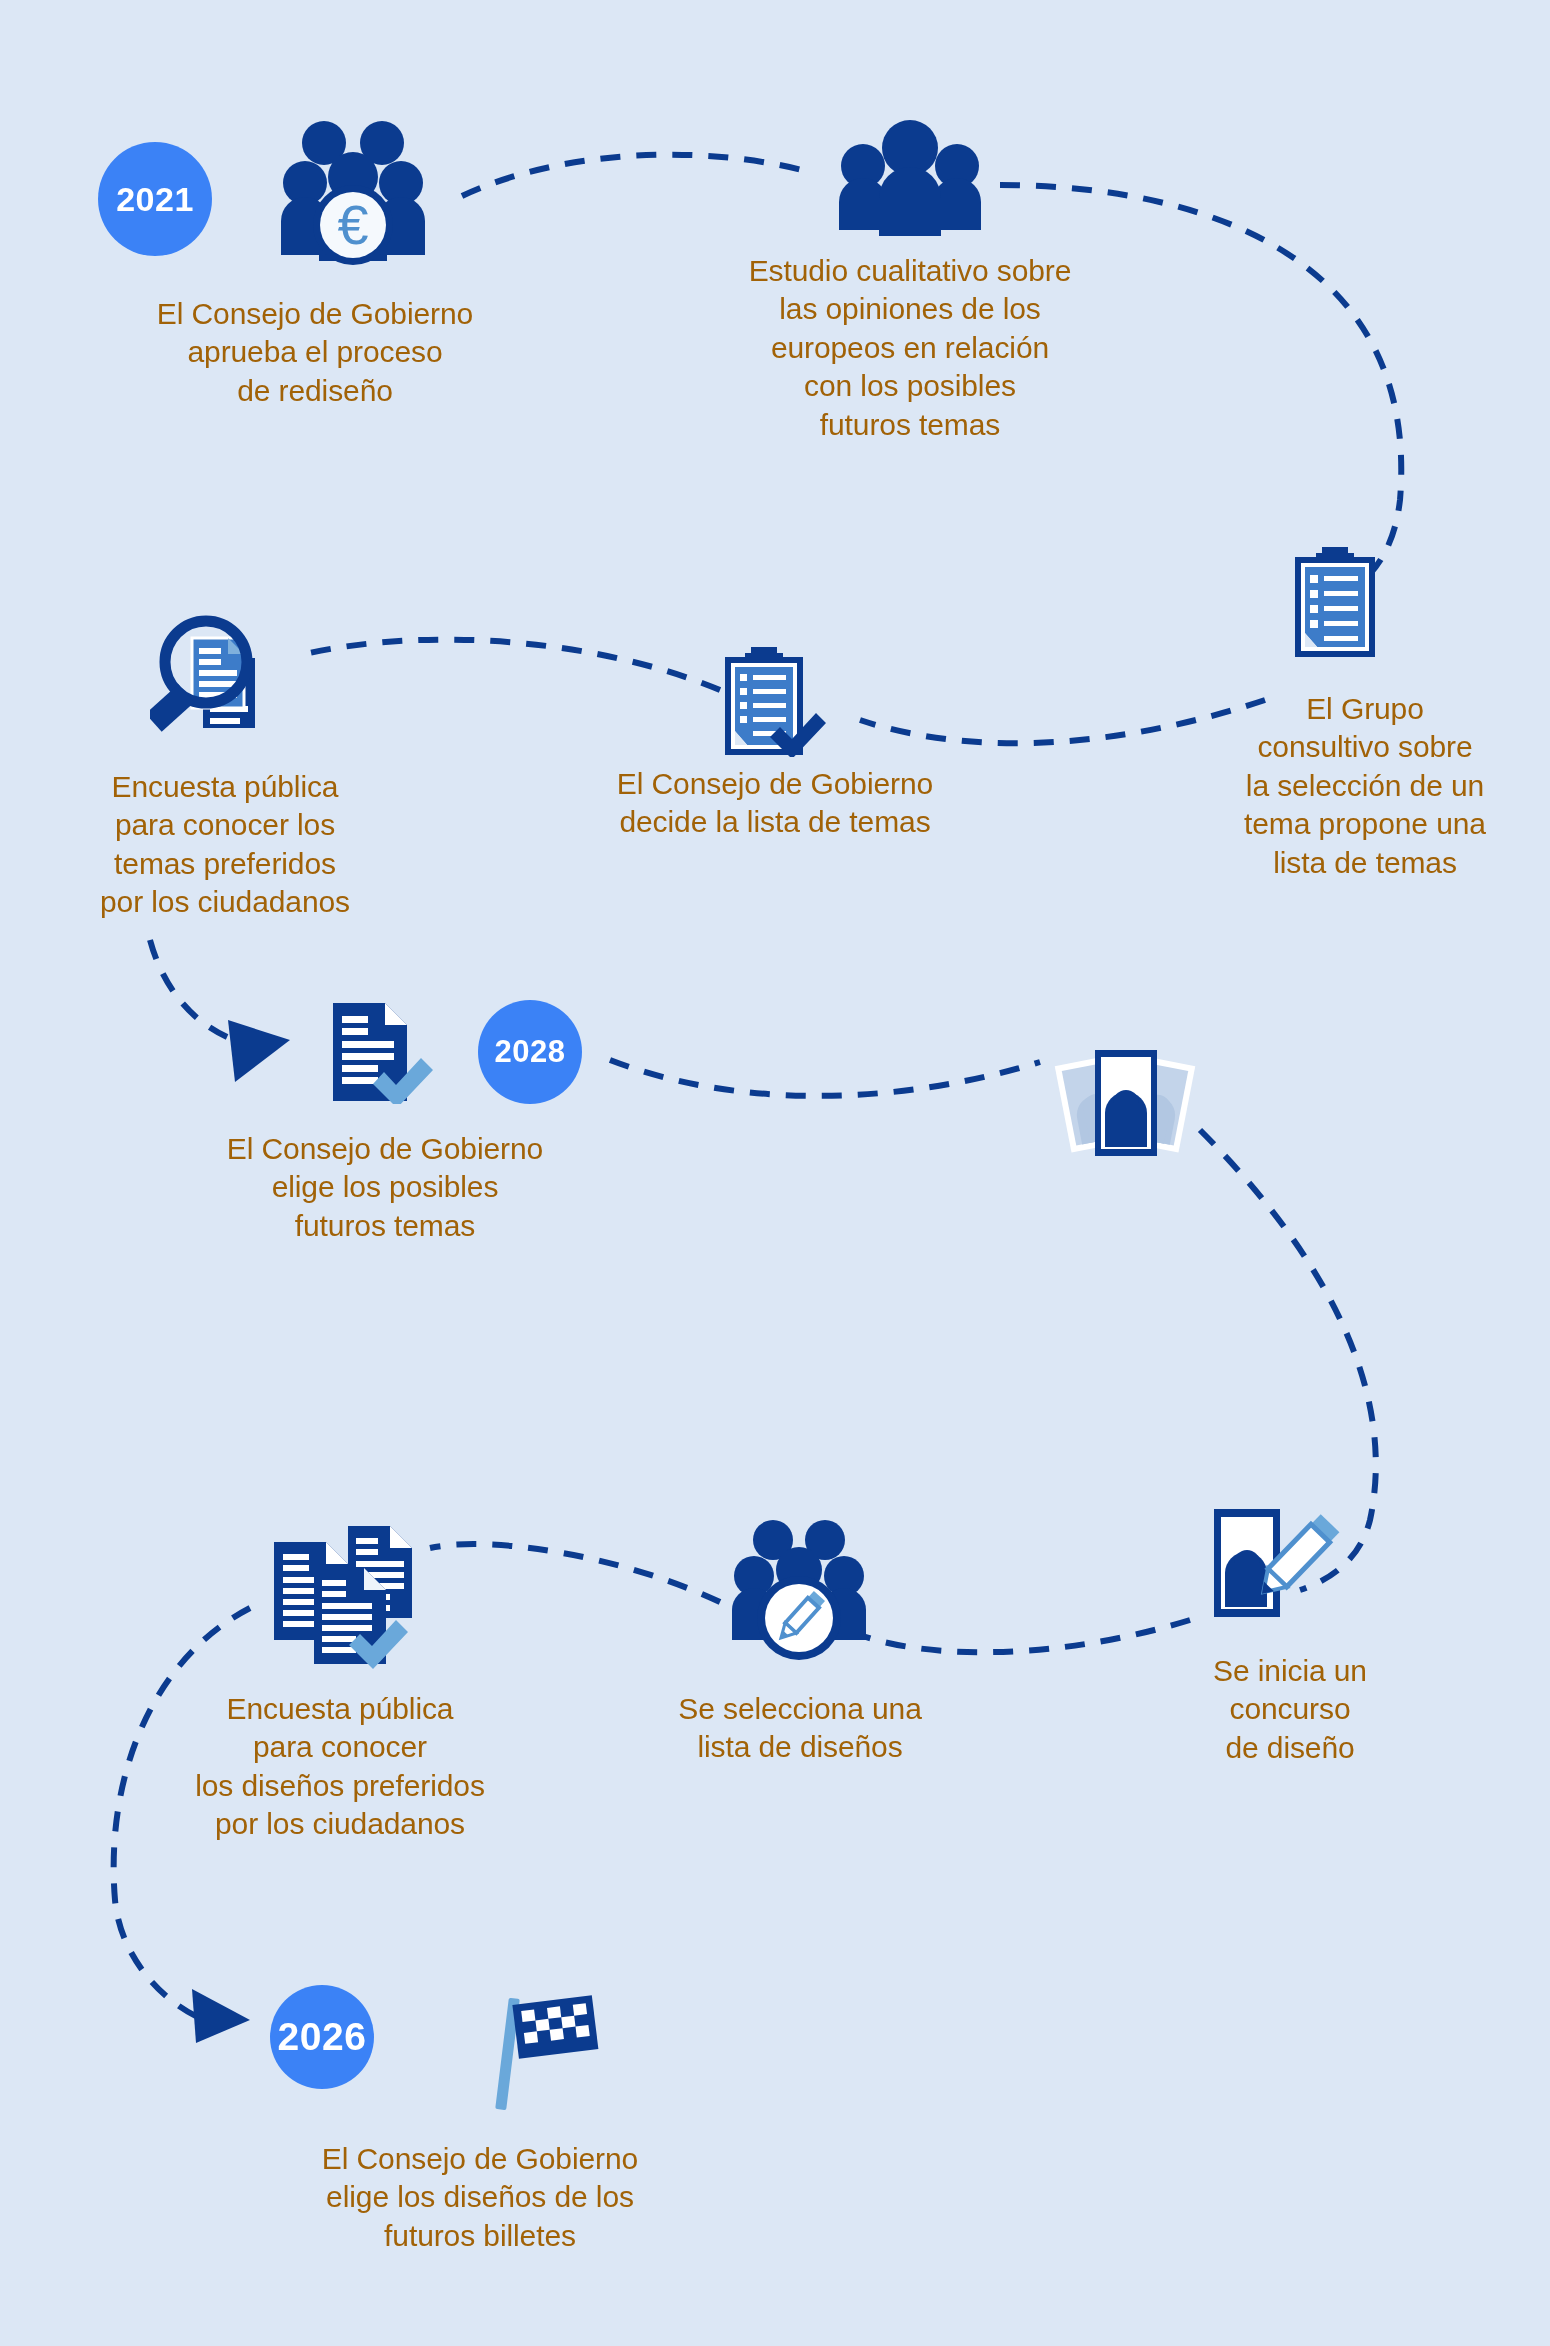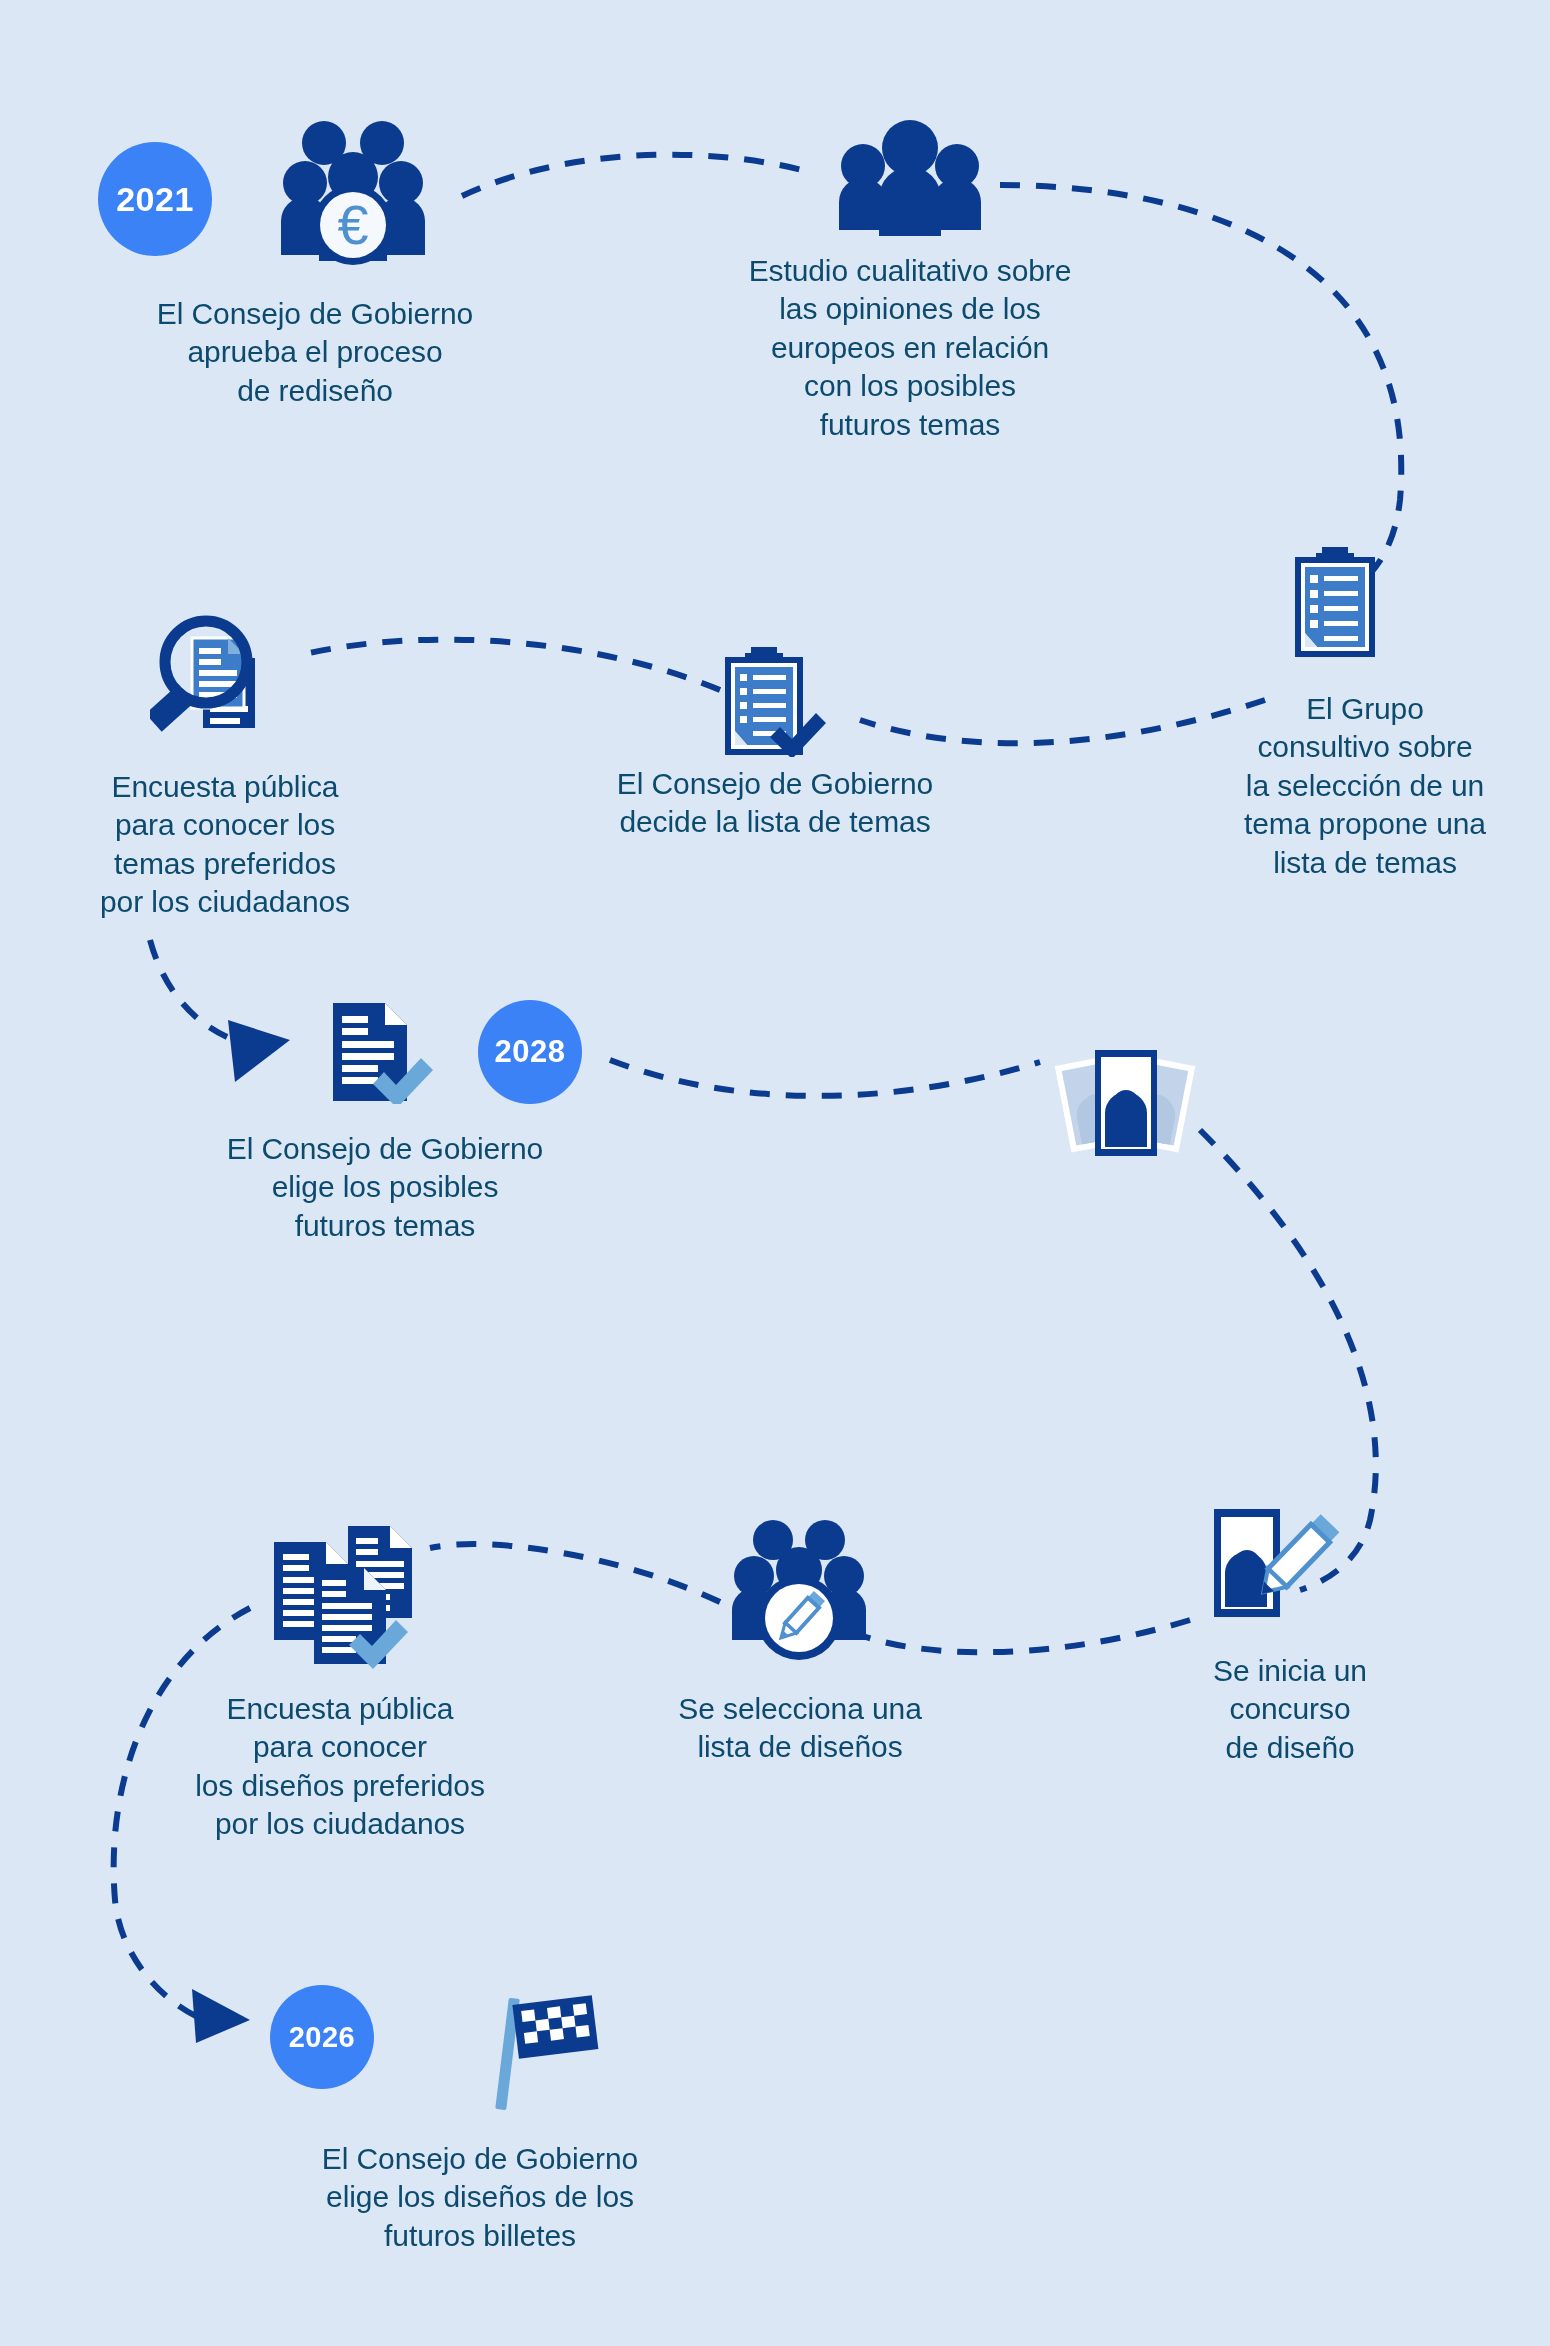--- a/index.html
+++ b/index.html
@@ -23,21 +23,21 @@
   .layer-svg {
     position: absolute;
     left: 0;
     top: 0;
     width: 1550px;
     height: 2346px;
     pointer-events: none;
   }
   .caption {
     position: absolute;
-    color: #0c4a6e;
+    color: #a16207;
     font-size: 30px;
     line-height: 1.28;
     text-align: center;
     white-space: pre-line;
     letter-spacing: -0.1px;
   }
   .year-badge {
     position: absolute;
     border-radius: 50%;
     background: #3b82f6;
@@ -344,21 +344,21 @@
       </g>
       <path d="M90 114 l12 12 l24 -26 l12 12 l-35 37 l-24 -24 z" fill="#6aa8da"></path>
     </svg>
   </div>
 
   <div class="caption" style="left:120px; top:1690px; width:440px;">Encuesta pública
 para conocer
 los diseños preferidos
 por los ciudadanos</div>
 
-  <div class="year-badge" style="left:270px; top:1985px; width:104px; height:104px; font-size:29px;align-items:center;">
+  <div class="year-badge" style="left:270px; top:1985px; width:104px; height:104px; font-size:39px;align-items:center;">
     <span>2026</span>
   </div>
 
   <div class="icon-box" style="left:480px; top:1990px;">
     <svg width="130" height="130" viewBox="0 0 130 130">
       <rect x="22" y="8" width="11" height="112" rx="2" fill="#6aa8da" transform="rotate(7 28 64)"></rect>
       <g transform="rotate(-7 76 42)">
         <rect x="36" y="10" width="80" height="54" fill="#0b3b8f"></rect>
         <g fill="#ffffff">
           <rect x="44" y="17" width="13" height="11"></rect>

